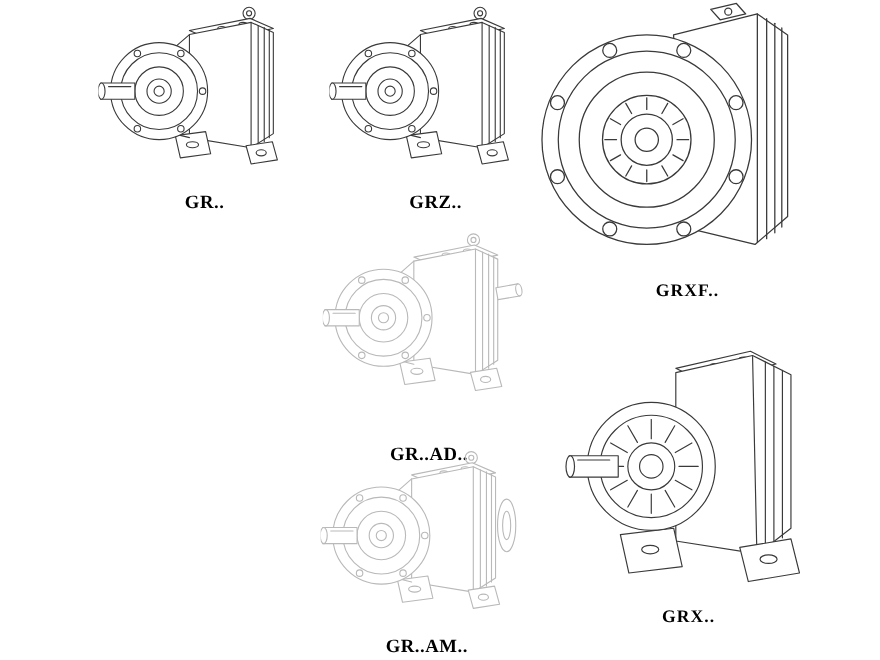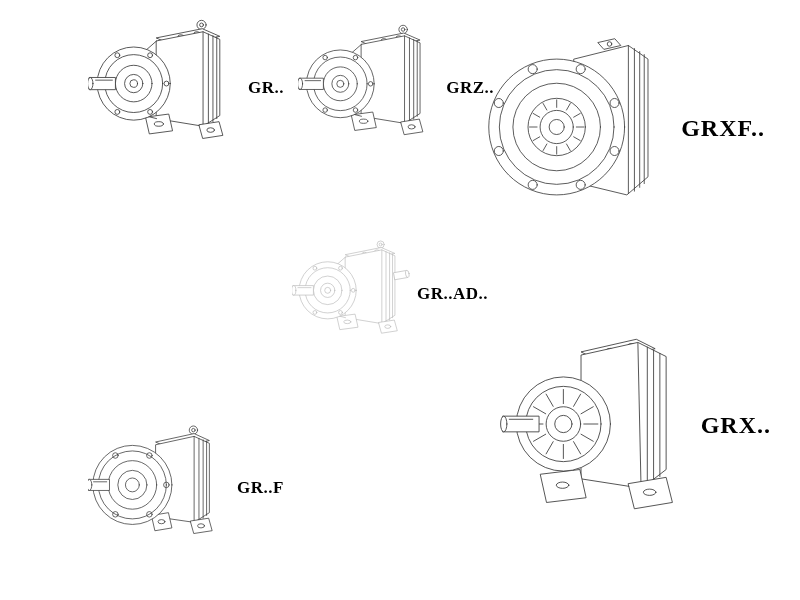--- a/index.html
+++ b/index.html
@@ -6,33 +6,33 @@
   body {
     width: 800px; height: 600px;
     background: #ffffff;
     font-family: "Liberation Serif", serif;
     overflow: hidden;
   }
   .canvas { position: relative; width: 800px; height: 600px; background: #fff; }
 
   .figure {
     position: absolute;
-    display: flex; flex-direction: row; align-items: center;
+    display: flex; flex-direction: column; align-items: center;
   }
   .figure svg { display: block; }
 
   .fig-label {
     font-weight: bold;
     font-size: 17px;
     color: #000;
     letter-spacing: 0.5px;
     margin-top: 2px;
     white-space: nowrap;
   }
-  .fig-label.large { font-size: 24px; letter-spacing: 1px; }
+  .fig-label.large { font-size: 16px; letter-spacing: 1px; }
 
   
   .drawing { color: #3a3a3a; }
   .drawing.phantom { color: #b9b9b9; }
   g.lineart, g.lineart * {
     stroke: currentColor;
     fill: none;
     stroke-width: 1.1;
     stroke-linejoin: round;
     stroke-linecap: round;
@@ -164,38 +164,42 @@
         <line x1="82" y1="97.5" x2="77" y2="88.8"></line>
         <line x1="95" y1="94" x2="95" y2="84"></line>
         <line x1="108" y1="97.5" x2="113" y2="88.8"></line>
         <line x1="117.5" y1="107" x2="126.2" y2="102"></line>
       </g>
     </svg>
     <div class="fig-label large">GRXF..</div>
   </div>
 
 
-  <div class="figure" style="left:292px; top:208px; width:196px;">
+  <div class="figure" style="left:292px; top:208px; width:196px;gap:23px;">
     <svg class="drawing phantom" viewBox="0 0 210 185" width="196" height="170">
       <use href="#sym-gear-foot"></use>
       <g class="lineart" transform="rotate(-10 185 62)">
         <rect class="fillwhite" x="172" y="56" width="22" height="12"></rect>
         <ellipse class="fillwhite" cx="194" cy="62" rx="3" ry="6"></ellipse>
       </g>
     </svg>
     <div class="fig-label">GR..AD..</div>
   </div>
 
-  <div class="figure" style="left:88px; top:402px; width:196px;">
-    <svg class="drawing solid" viewBox="0 0 215 190" width="196" height="170">
-      <use href="#sym-gear-flange"></use>
-    </svg>
-    <div class="fig-label">GR..F</div>
-  </div>
-
+
+  <div class="figure" style="left:290px; top:406px; width:196px;">
+    <svg class="drawing phantom" viewBox="0 0 210 185" width="196" height="170">
+      <use href="#sym-gear-foot"></use>
+      <g class="lineart">
+        <ellipse class="fillwhite" cx="184" cy="78" rx="9" ry="26"></ellipse>
+        <ellipse cx="184" cy="78" rx="4" ry="14"></ellipse>
+      </g>
+    </svg>
+    <div class="fig-label">GR..AM..</div>
+  </div>
 
   <div class="figure" style="left:481px; top:298px; width:290px;align-items:center;">
     <svg class="drawing solid" viewBox="0 0 280 260" width="282" height="252">
       <g class="lineart">
         <polygon class="fillwhite" points="128,38 198,22 222,34 152,50"></polygon>
         <ellipse cx="165" cy="36" rx="5" ry="2.5"></ellipse>
         <ellipse cx="192" cy="30" rx="5" ry="2.5"></ellipse>
         <polygon class="fillwhite" points="128,42 200,26 236,44 236,188 205,212 128,200"></polygon>
         <line x1="200" y1="27" x2="204" y2="210"></line>
         <line x1="212" y1="32" x2="212" y2="206"></line>

